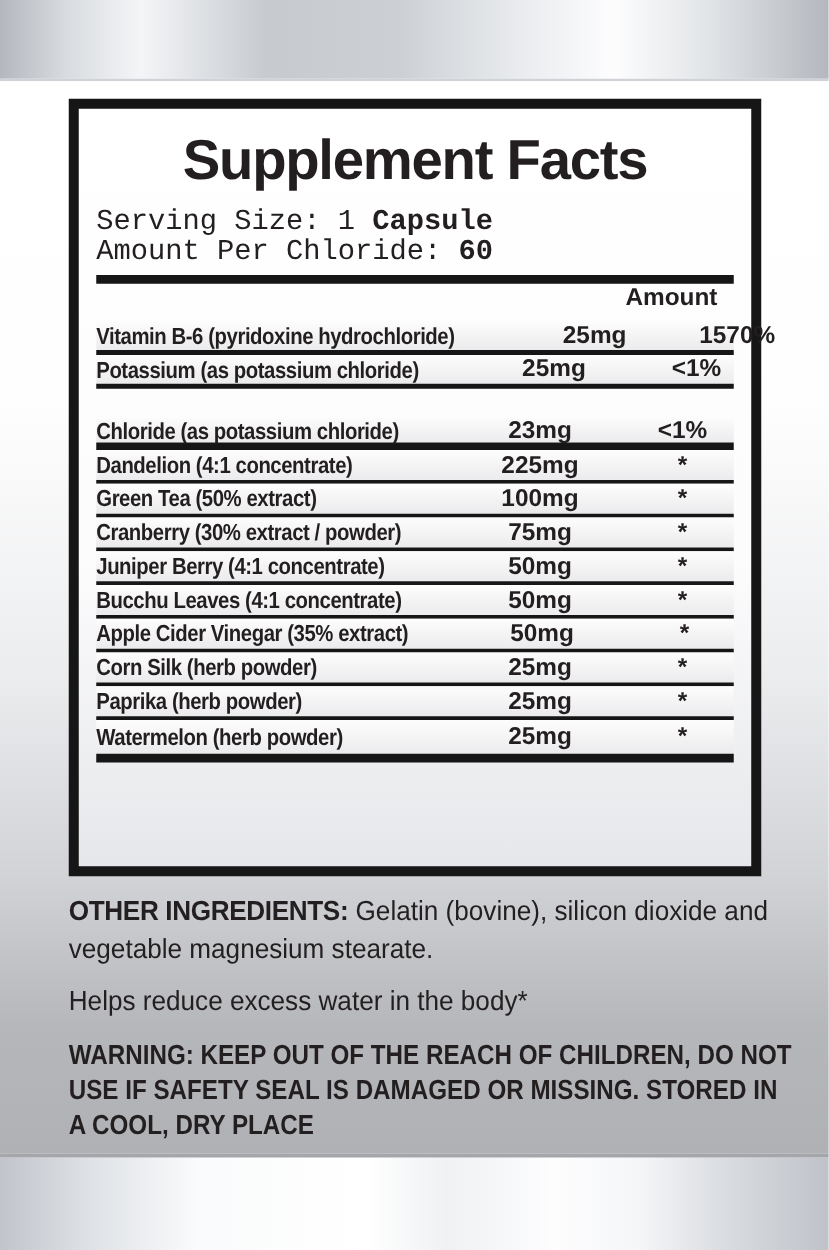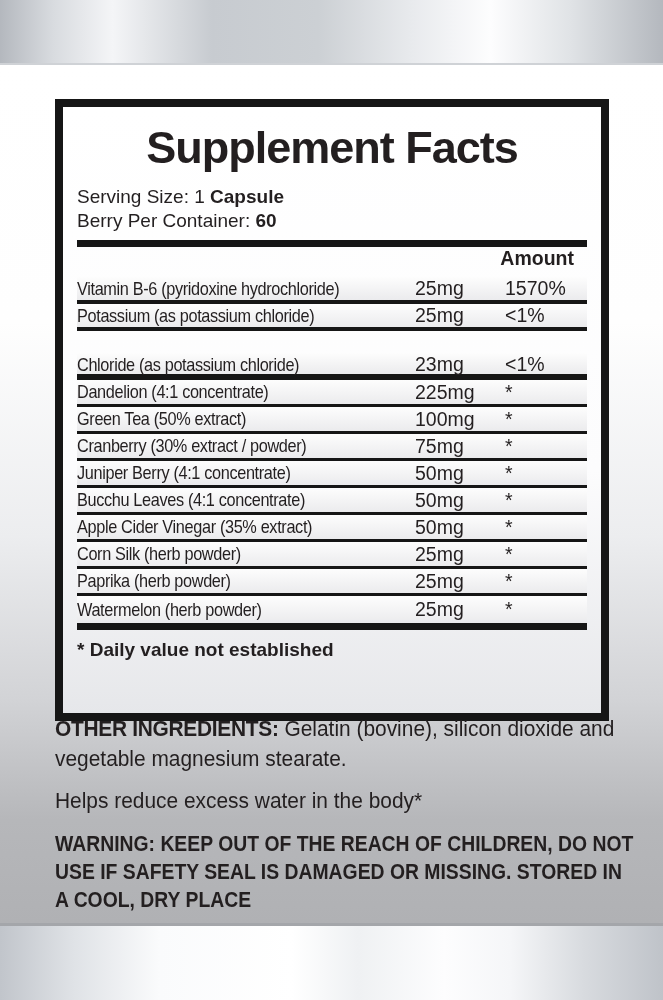--- a/index.html
+++ b/index.html
@@ -22,52 +22,53 @@
     position:absolute; left:0; top:65px; width:663px; height:858px;
     background:linear-gradient(180deg,#ffffff 0%,#fefefe 30%,#ecedef 55%,#d2d3d6 74%,#b6b7ba 88%,#b0b1b4 100%);
   }
   .bottom-band {
     position:absolute; left:0; top:923px; width:663px; height:77px;
     border-top:3px solid #a4a6aa;
     background:linear-gradient(90deg,#c1c5cb 0%,#dfe2e6 11%,#fafbfc 24%,#ffffff 44%,#eff1f3 54%,#fdfdfe 67%,#f5f6f8 77%,#d8dbdf 88%,#bfc3c9 100%);
   }
   
   .panel {
-    position:absolute; left:55px; top:99px; width:554px; height:622px;
+    position:absolute; left:55px; top:79px; width:554px; height:622px;
     border:8px solid #161616;
     background:linear-gradient(180deg,#ffffff 0%,#fcfcfd 60%,#e6e7ea 100%);
     padding:0 14px;
   }
   .panel-title {
     margin-top:16px;
     text-align:center;
     font-size:45px; font-weight:bold; letter-spacing:-1px;
     line-height:50px;
     white-space:nowrap;
   }
-  .serving-block { margin-top:12px; font-size:19px; line-height:24px; }
+  .serving-block { margin-top:12px; font-size:23px; line-height:24px;font-family:Liberation Mono, monospace; }
   .serving-block b { font-weight:bold; }
   .bar { background:#161616; width:100%; }
   .bar-thick { height:7px; margin-top:7px; }
   .header-row {
     height:30px; display:flex; justify-content:flex-end; align-items:flex-start;
     font-size:19.5px; font-weight:bold;
   }
   .header-row .hdr-amount { margin-right:13px; }
   .row {
     display:grid; grid-template-columns:1fr 90px 82px;
     align-items:center; height:27px;
-    font-weight:normal; font-size:19.5px;
+    font-weight:bold; font-size:19.5px;
     background:linear-gradient(180deg,#fdfdfd 0%,#ebebed 100%);
+    gap:28px;
   }
   .row .nm {
     font-size:18.5px; letter-spacing:-0.4px; white-space:nowrap;
     transform:scaleX(0.88); transform-origin:left center;
   }
-  .row .amt, .row .dv { }
+  .row .amt, .row .dv { text-align:center; }
   .sep-med   { border-bottom:4px solid #161616; }
   .sep-thin  { border-bottom:3px solid #161616; }
   .sep-thick { border-bottom:6px solid #161616;margin-top:22px; }
   .footnote { margin-top:9px; font-size:19px; font-weight:bold; }
   
   .other-ing {
     position:absolute; left:55px; top:714px; width:600px;
     font-size:22px; line-height:30px;
     transform:scaleX(0.95); transform-origin:left top;
   }
@@ -88,21 +89,21 @@
 
 <div class="top-band"></div>
 <div class="label-body"></div>
 <div class="bottom-band"></div>
 
 <div class="panel">
   <div class="panel-title">Supplement Facts</div>
 
   <div class="serving-block">
     <div><span>Serving Size: 1</span> <b>Capsule</b></div>
-    <div><span>Berry Per Container:</span> <b>60</b></div>
+    <div><span>Amount Per Chloride:</span> <b>60</b></div>
   </div>
 
   <div class="bar bar-thick"></div>
 
   <div class="header-row">
     <span class="hdr-amount">Amount</span>
   </div>
 
   <div class="row sep-med">
     <span class="nm">Vitamin B-6 (pyridoxine hydrochloride)</span>
@@ -159,20 +160,19 @@
     <span class="amt">25mg</span>
     <span class="dv">*</span>
   </div>
   <div class="row">
     <span class="nm">Watermelon (herb powder)</span>
     <span class="amt">25mg</span>
     <span class="dv">*</span>
   </div>
 
   <div class="bar bar-thick" style="margin-top:0;"></div>
-  <div class="footnote">* Daily value not established</div>
 </div>
 
 <p class="other-ing"><b>OTHER INGREDIENTS:</b><span>  Gelatin (bovine), silicon dioxide and vegetable magnesium stearate.</span></p>
 
 <p class="claim">Helps reduce excess water in the body*</p>
 
 <p class="warning">WARNING: KEEP OUT OF THE REACH OF CHILDREN, DO NOT USE IF SAFETY SEAL IS DAMAGED OR MISSING. STORED IN A COOL, DRY PLACE</p>
 
 </body></html>

